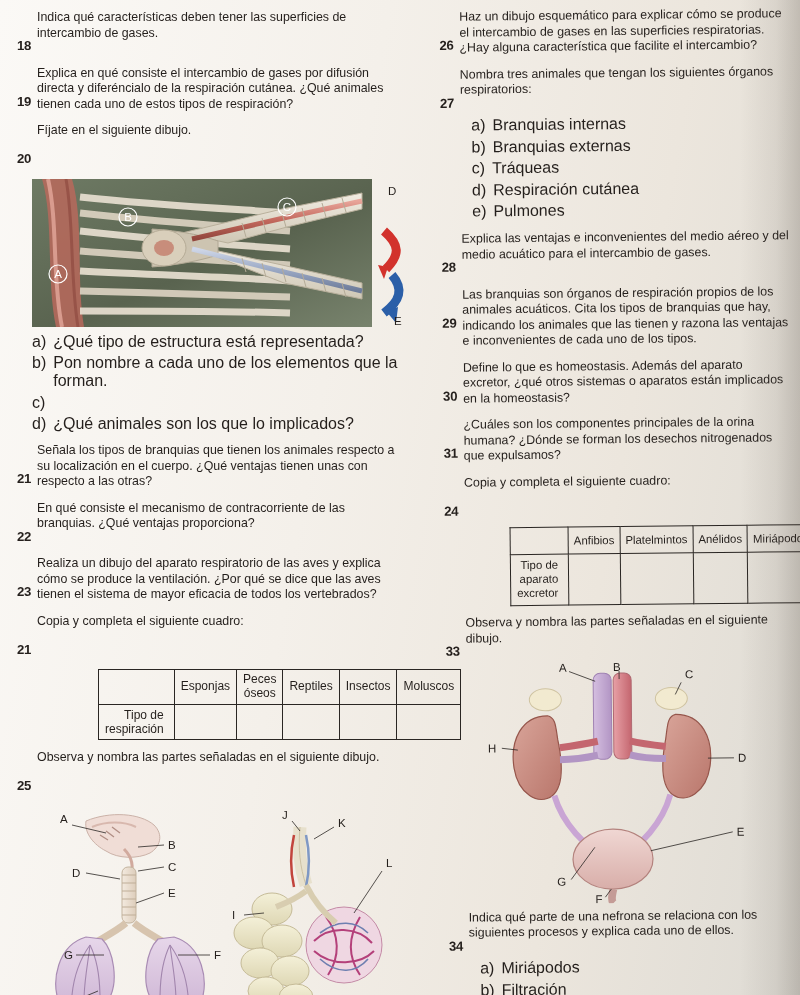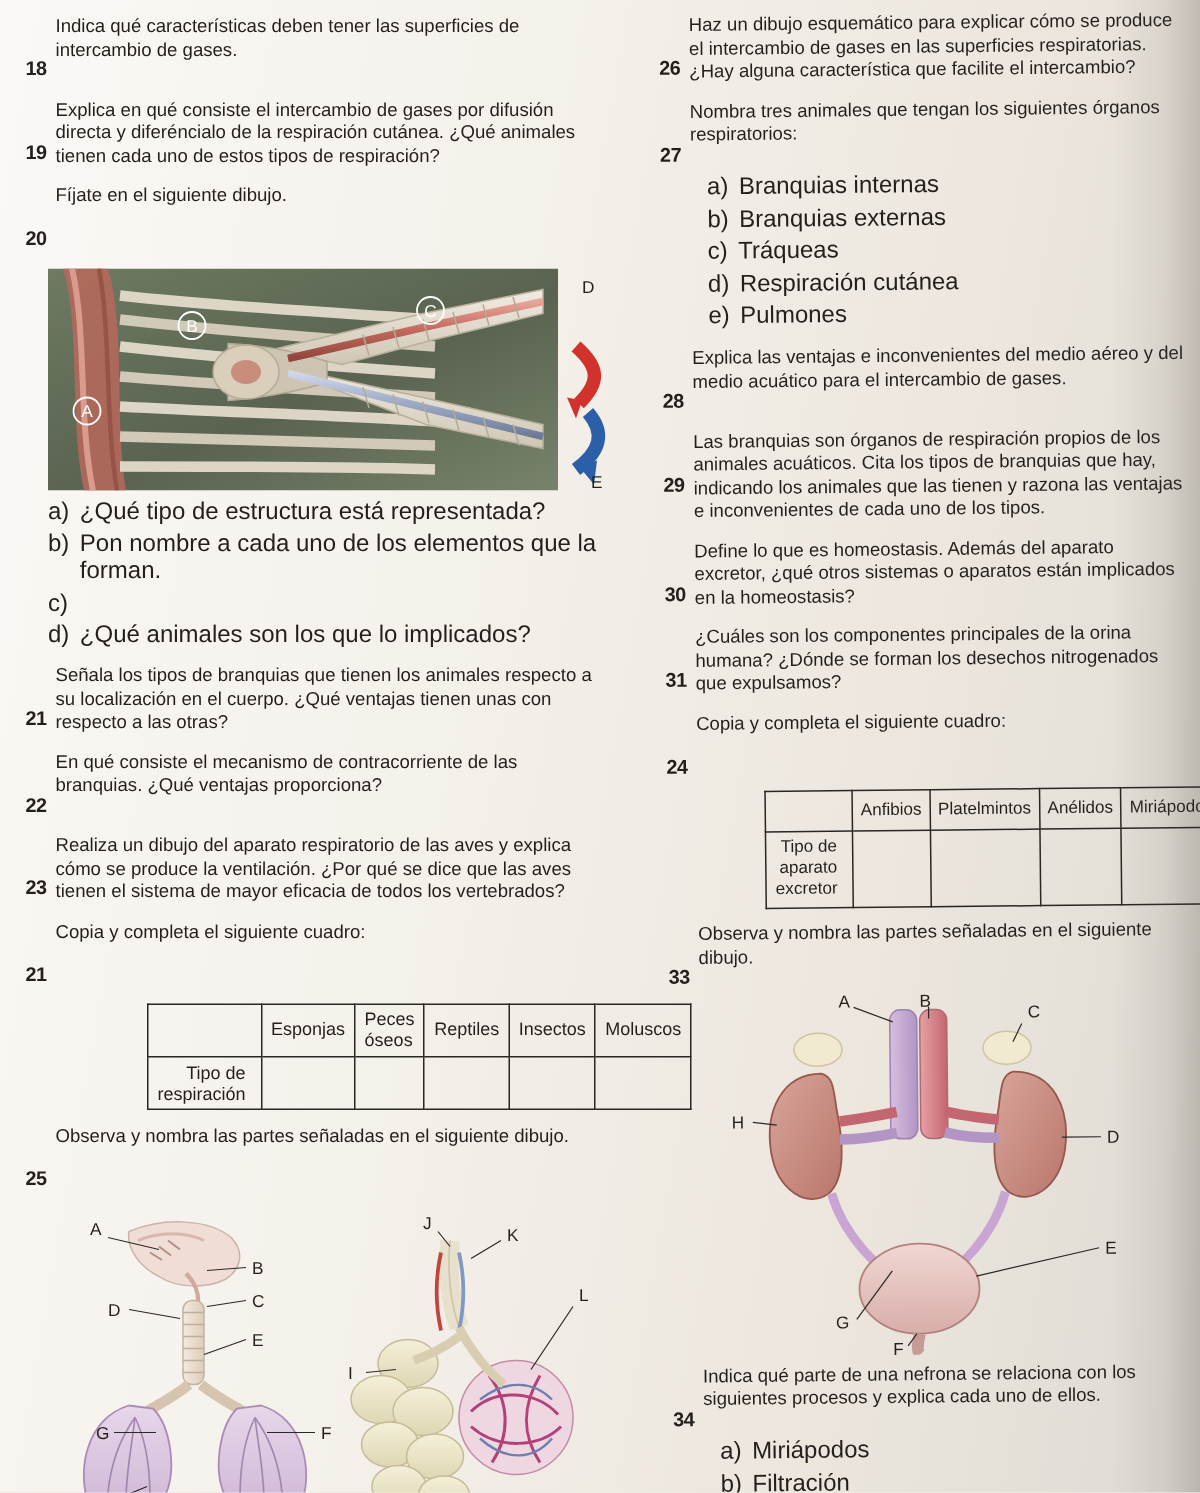--- a/index.html
+++ b/index.html
@@ -51,21 +51,21 @@
   
   table.grid{
     border-collapse:collapse;
     margin:8px 0 4px 0;
     font-size:12px;
   }
   table.grid td,table.grid th{
     border:1px solid #2a2623;
     padding:3px 6px;
     font-weight:normal;
-    text-align:left;
+    text-align:center;
     vertical-align:middle;
     height:20px;
   }
   table.grid th{font-weight:normal;}
   table.grid td.rowhead,table.grid th.rowhead{
     text-align:right;
     padding-right:10px;
   }
   #table24{margin-left:84px;}
   #table24 td.rowhead{width:68px;line-height:1.18;}

